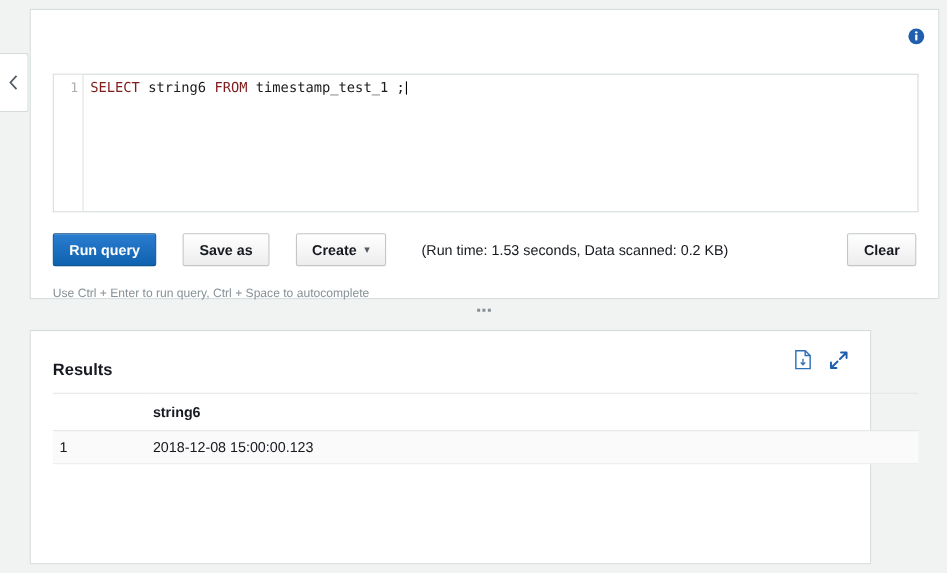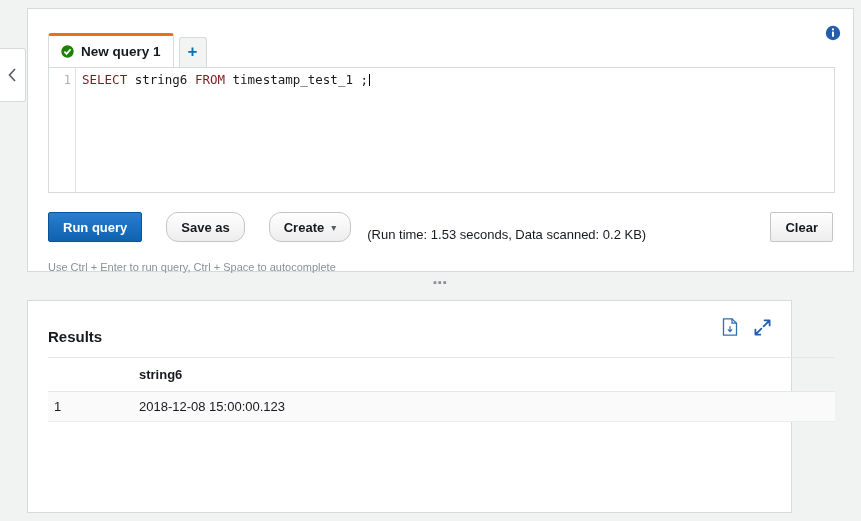--- a/index.html
+++ b/index.html
@@ -154,21 +154,22 @@
   }
 
   
   .actions {
     position: absolute;
     left: 20px;
     top: 203px;
     right: 20px;
     height: 30px;
     display: flex;
-    align-items: flex-end;
+    align-items: center;
+    gap: 16px;
   }
   .btn {
     height: 30px;
     box-sizing: border-box;
     padding: 0 14px;
     border-radius: 2px;
     font-size: 13px;
     font-weight: bold;
     display: inline-flex;
     align-items: center;
@@ -180,21 +181,21 @@
     background: linear-gradient(#2a7dd0, #0f62ae);
     border: 1px solid #0b5394;
     color: #ffffff;
   }
   .btn-normal {
     background: #ffffff;
     background: linear-gradient(#ffffff, #ededed);
     border: 1px solid #c2c6c9;
     color: #16191f;
   }
-  .btn + .btn { margin-left: 24px; border-radius: 12px; }
+  .btn + .btn { margin-left: 8px; }
   .caret-down {
     margin-left: 7px;
     font-size: 10px;
     color: #545b64;
     font-weight: normal;
   }
   .runstats {
     margin-left: 16px;
     font-size: 13px;
     font-weight: normal;
@@ -303,32 +304,20 @@
 <div class="query-panel">
 
   <div class="info-icon">
     <svg width="16" height="16" viewBox="0 0 16 16">
       <circle cx="8" cy="8" r="7.2" fill="#1f5fae"></circle>
       <circle cx="8" cy="4.4" r="1.1" fill="#ffffff"></circle>
       <rect x="7" y="6.4" width="2" height="5.4" rx="0.6" fill="#ffffff"></rect>
     </svg>
   </div>
 
-  <div class="tab-strip">
-    <div class="tab">
-      <span class="check">
-        <svg width="13" height="13" viewBox="0 0 13 13">
-          <circle cx="6.5" cy="6.5" r="6.2" fill="#1d8102"></circle>
-          <polyline points="3.4,6.7 5.6,8.9 9.6,4.2" fill="none" stroke="#ffffff" stroke-width="1.7"></polyline>
-        </svg>
-      </span>
-      <span>New query 1</span>
-    </div>
-    <div class="tab-add">+</div>
-  </div>
 
   <div class="editor">
     <div class="gutter">1</div>
     <div class="code"><span class="kw">SELECT</span><span class="id"> string6 </span><span class="kw">FROM</span><span class="id"> timestamp_test_1 ;</span><span class="caret"></span></div>
   </div>
 
   <div class="actions">
     <div class="btn btn-primary">Run query</div>
     <div class="btn btn-normal">Save as</div>
     <div class="btn btn-normal">

